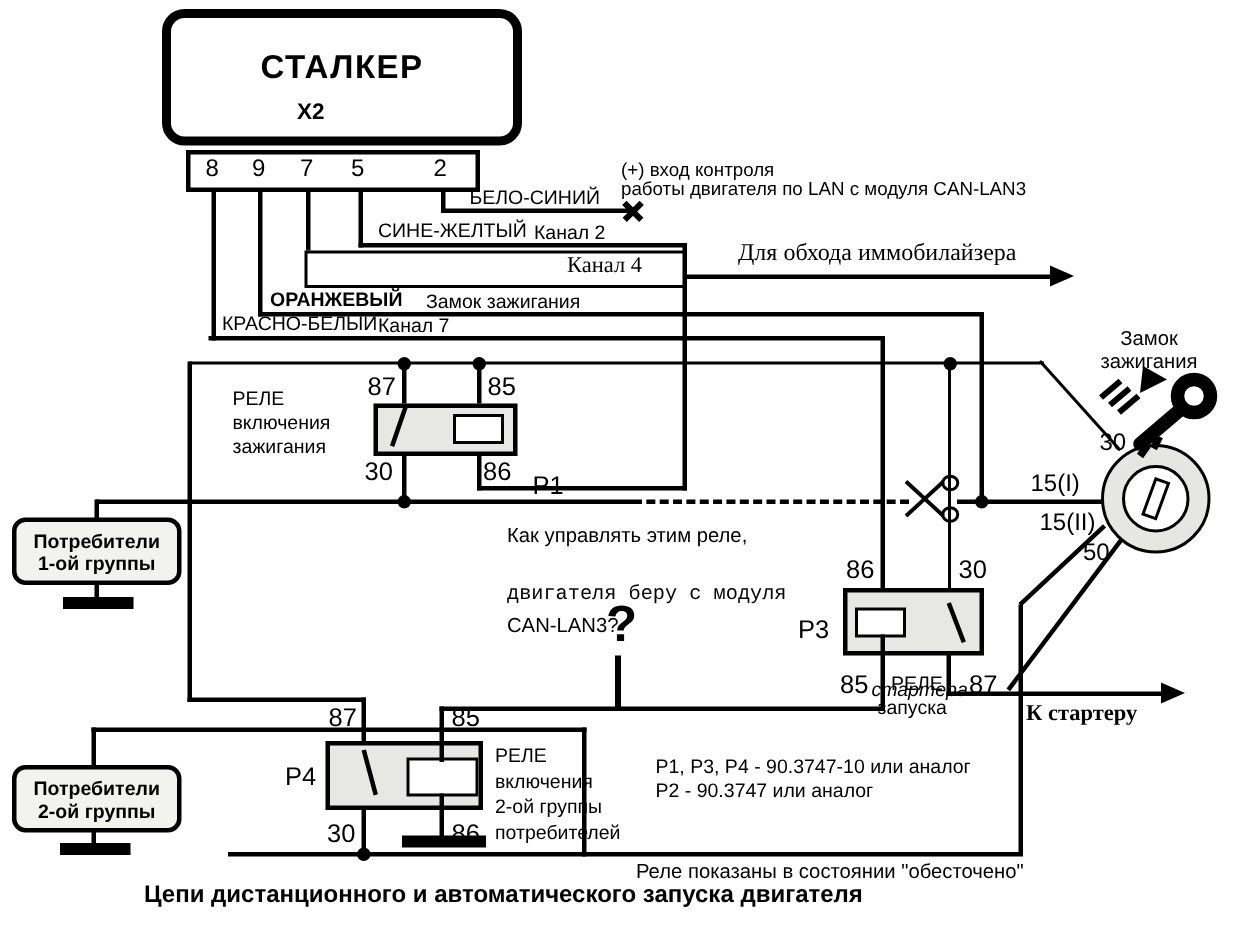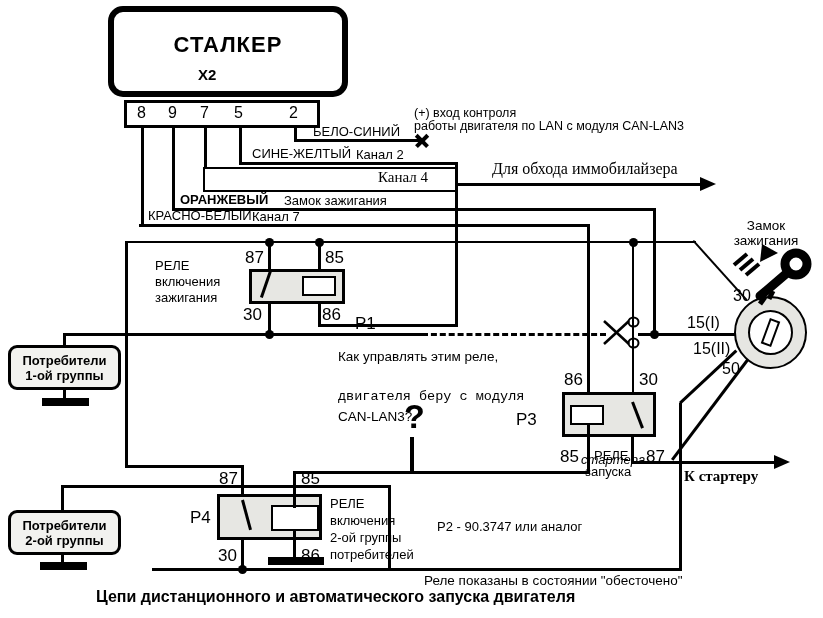--- a/index.html
+++ b/index.html
@@ -132,21 +132,21 @@
 
   <div class="relay" style="left:562px;top:392px;width:94px;height:45px;"></div>
   <div class="coil" style="left:570px;top:405px;width:34px;height:20px;"></div>
   <div class="blade" style="left:631px;top:402px;height:28px;transform:rotate(-21deg);"></div>
   <div class="w" style="left:587px;top:423px;width:3px;height:51px;"></div>
   <div class="w" style="left:631px;top:435px;width:3px;height:29px;"></div>
   <div class="lbl rpin" style="left:564px;top:370px;">86</div>
   <div class="lbl rpin" style="left:639px;top:370px;">30</div>
   <div class="lbl rpin" style="left:560px;top:447px;">85</div>
   <div class="lbl rpin" style="left:646px;top:447px;">87</div>
-  <div class="lbl rid" style="left:516px;top:410px;">Р3</div>
+  <div class="lbl rid" style="left:532px;top:410px;">Р3</div>
   <div class="lbl ctr" style="left:594px;top:448px;">РЕЛЕ</div>
   <div class="lbl" style="left:585px;top:464px;">запуска</div>
   <div class="lbl" style="left:581px;top:452px;font-style:italic;">стартера</div>
 
   <div class="w" style="left:293px;top:471px;width:297px;height:3px;"></div>
 
   <div class="w" style="left:125px;top:241px;width:3px;height:227px;"></div>
   <div class="w" style="left:125px;top:465px;width:119px;height:3px;"></div>
   <div class="w" style="left:241px;top:465px;width:3px;height:38px;"></div>
 
@@ -208,17 +208,18 @@
   <div class="lbl pin" style="left:676px;top:340px;margin-left:17px;">15(II)</div>
   <div class="lbl pin" style="left:722px;top:360px;">50</div>
 
   <div class="dot" style="left:265px;top:238px;"></div>
   <div class="dot" style="left:315px;top:238px;"></div>
   <div class="dot" style="left:629px;top:238px;"></div>
   <div class="dot" style="left:265px;top:330px;"></div>
   <div class="dot" style="left:650px;top:330px;"></div>
   <div class="dot" style="left:238px;top:565px;"></div>
 
+  <div class="lbl" style="left:437px;top:503px;">Р1, Р3, Р4 - 90.3747-10 или аналог</div>
   <div class="lbl" style="left:437px;top:519px;">Р2 - 90.3747 или аналог</div>
   <div class="lbl" style="left:424px;top:573px;font-size:13.5px;">Реле показаны в состоянии "обесточено"</div>
   <div class="lbl b" style="left:96px;top:588px;font-size:16px;">Цепи дистанционного и автоматического запуска двигателя</div>
 
 </div>
 
 </body></html>

